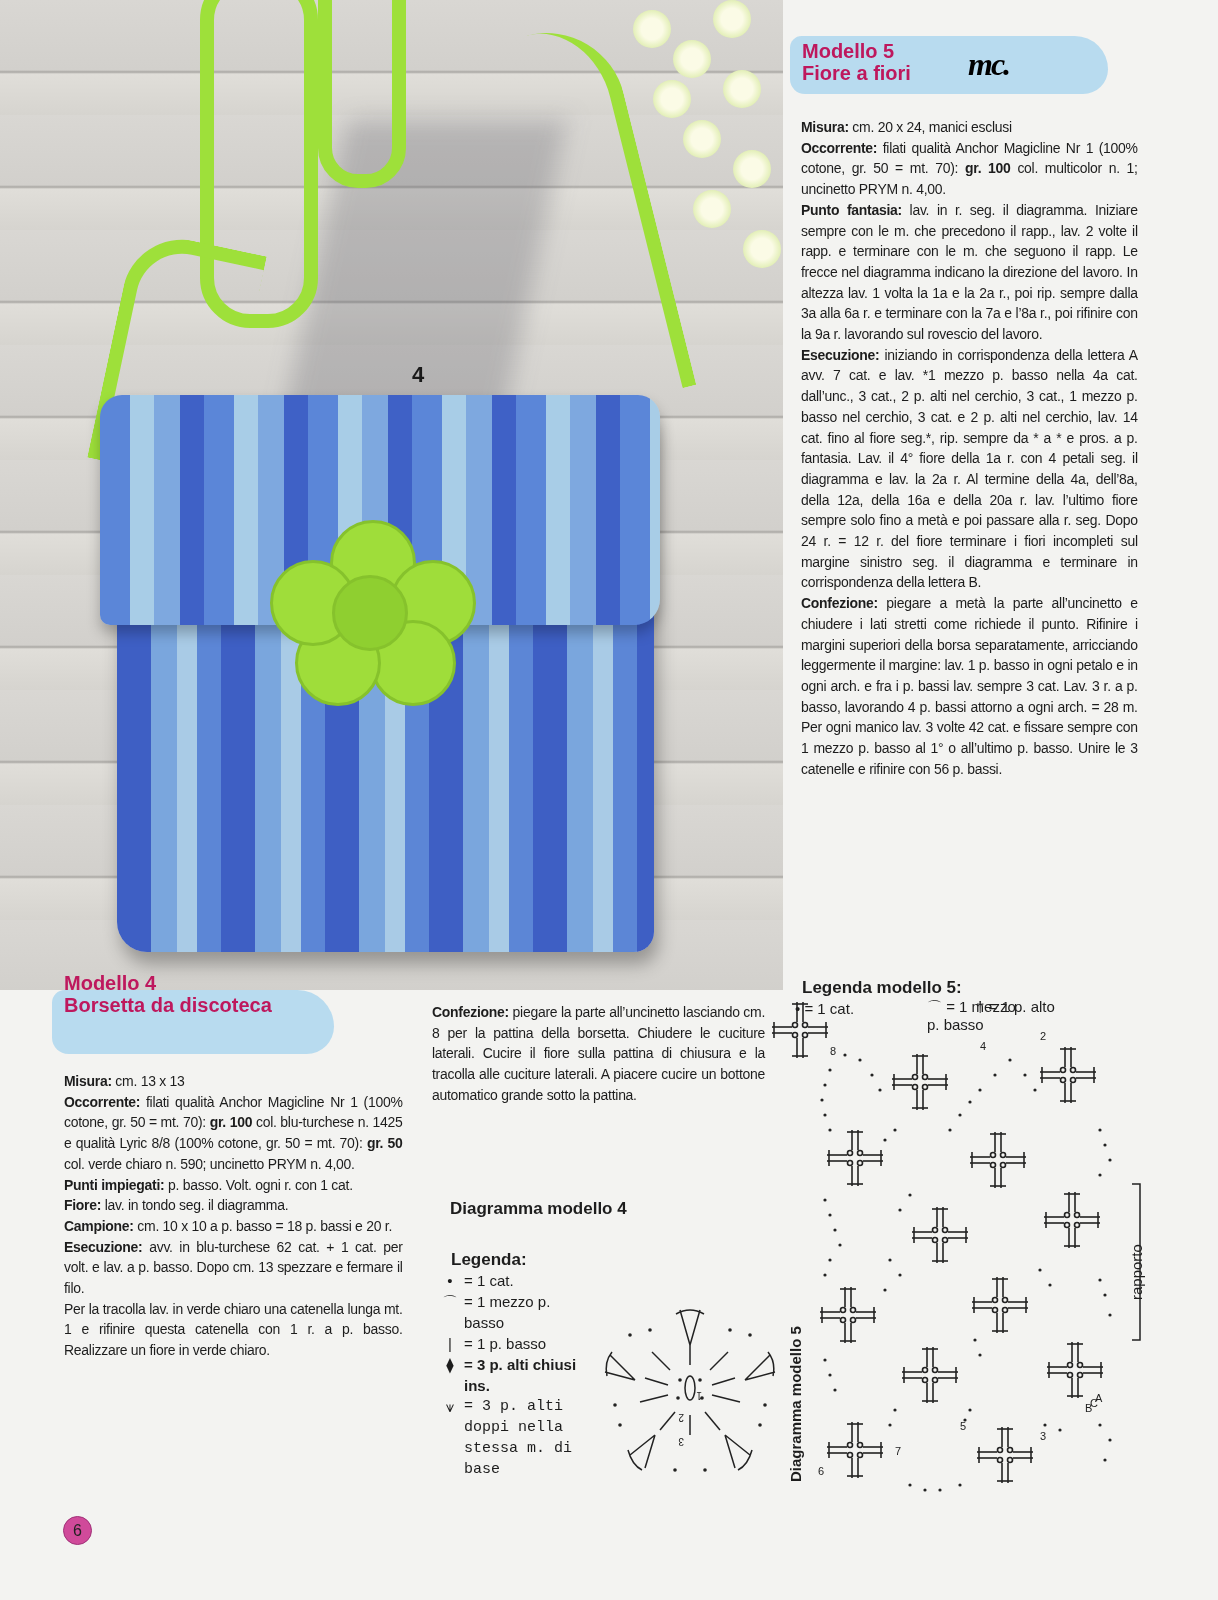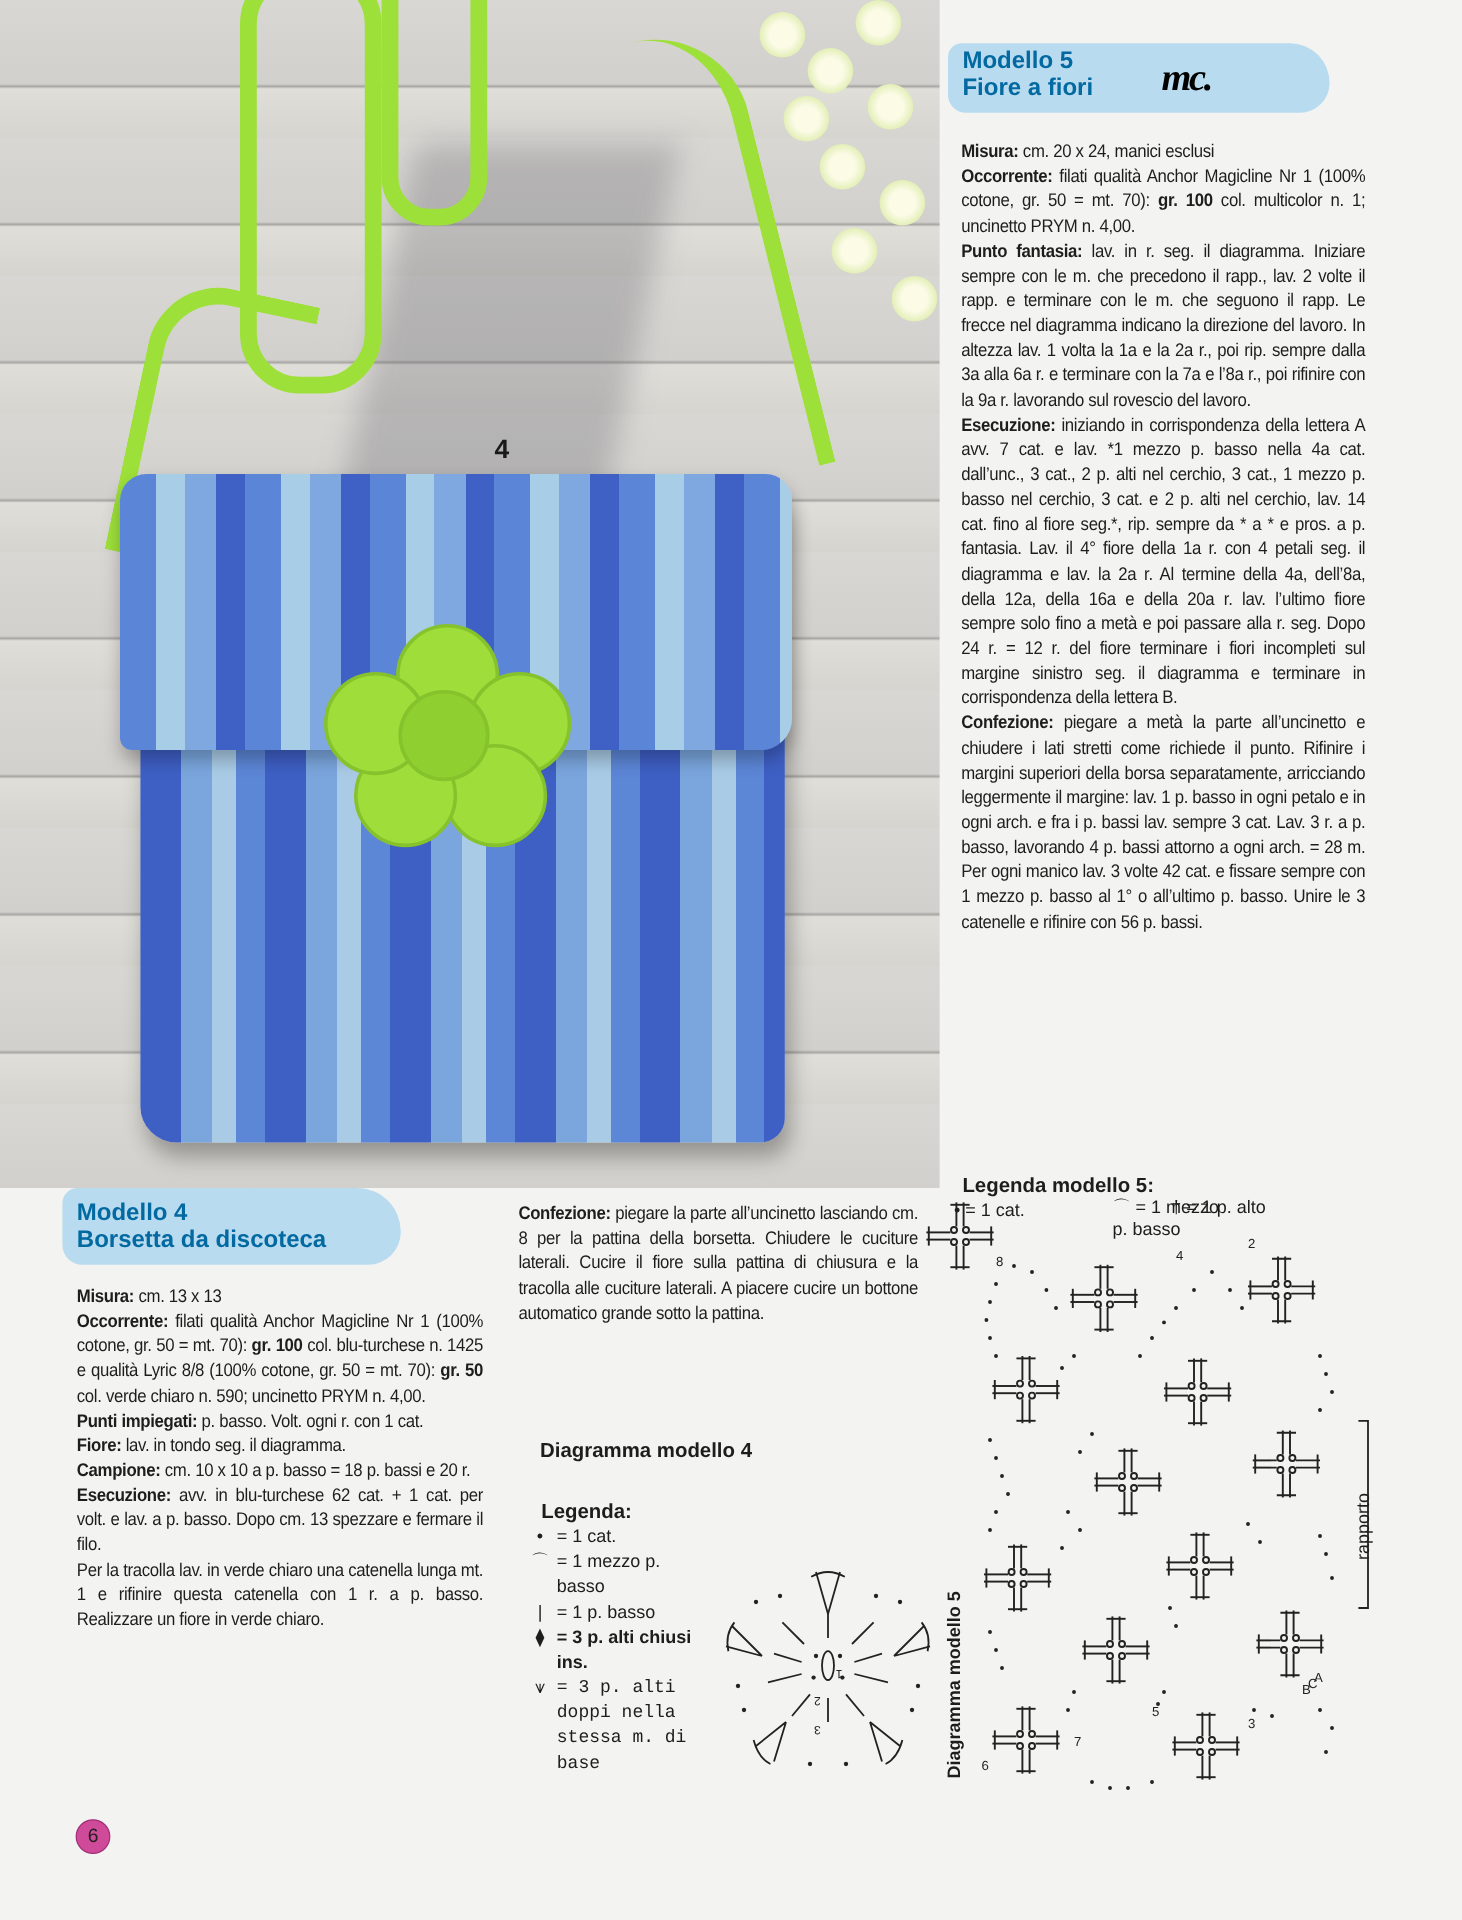--- a/index.html
+++ b/index.html
@@ -8,21 +8,21 @@
   .shadow{position:absolute;left:300px;top:120px;width:220px;height:440px;background:rgba(80,80,90,.25);transform:skewX(-12deg);filter:blur(12px);}
   .strap{position:absolute;border:14px solid #9ee03a;border-radius:60px;}
   .bag{position:absolute;left:117px;top:412px;width:537px;height:540px;border-radius:14px 14px 20px 30px;background:repeating-linear-gradient(90deg,#3e5fc4 0 34px,#7aa6dd 34px 60px,#a9cbe6 60px 80px,#5c86d6 80px 104px);box-shadow:4px 12px 18px rgba(0,0,0,.3);}
   .flap{position:absolute;left:100px;top:395px;width:560px;height:230px;border-radius:22px 22px 26px 10px;background:repeating-linear-gradient(90deg,#5b86d8 0 30px,#a8cde7 30px 54px,#7ea8df 54px 80px,#3f61c6 80px 104px);box-shadow:0 8px 14px rgba(0,0,0,.25);}
   .flower{position:absolute;left:270px;top:520px;width:200px;height:180px;}
   .petal{position:absolute;width:80px;height:80px;background:#9fdd3a;border-radius:50%;border:3px solid #86c22c;}
   .blossoms{position:absolute;right:0;top:0;width:170px;height:280px;}
   .blossom{position:absolute;width:38px;height:38px;border-radius:50%;background:radial-gradient(#fbfbe6 40%,#e3efb8 70%,#8fb84a 100%);}
   .photo-num{position:absolute;left:412px;top:362px;font:bold 22px "Liberation Sans",sans-serif;color:#1a1a1a;}
   .title-box{position:absolute;background:#b8dbef;border-radius:14px 40px 30px 18px;}
-  .title{color:#0369a1;font:bold 20px/22px "Liberation Sans",sans-serif;position:absolute;}
+  .title{color:#be185d;font:bold 20px/22px "Liberation Sans",sans-serif;position:absolute;}
   .signature{position:absolute;left:968px;top:46px;font:italic bold 32px "Liberation Serif",serif;color:#000000;letter-spacing:-2px;}
   .col{position:absolute;font-size:15.2px;line-height:20.7px;text-align:justify;font-family:"Liberation Sans",sans-serif;letter-spacing:-0.3px;transform:scaleX(.92);transform-origin:left top;}
   .col b{font-weight:bold;}
   .col p{margin:0;}
   h3{margin:13px;font:bold 17px "Liberation Sans",sans-serif;position:absolute;}
   .page-num{position:absolute;left:63px;top:1516px;width:27px;height:27px;border-radius:50%;background:#d04a9a;border:1px solid #a03078;color:#222;font:16px/27px "Liberation Sans",sans-serif;text-align:center;}
   .rot{position:absolute;transform:rotate(-90deg);transform-origin:left top;font:bold 15px "Liberation Sans",sans-serif;white-space:nowrap;}
   .rapporto{position:absolute;transform:rotate(-90deg);transform-origin:left top;font:15px "Liberation Sans",sans-serif;white-space:nowrap;}
   svg{position:absolute;overflow:visible;}
 </style>
@@ -189,21 +189,21 @@
     <text x="18" y="445">6</text>
     <text x="95" y="425">7</text>
     <text x="30" y="25">8</text>
     <text x="295" y="372">A</text>
     <text x="285" y="382">B</text>
     <text x="290" y="377">C</text>
   </g>
 </svg>
 
 <div class="title-box" style="left:52px;top:990px;width:282px;height:64px;"></div>
-<div class="title" style="left:64px;top:1000px;">
+<div class="title" style="left:64px;top:972px;">
   <div>Modello 4</div>
   <div>Borsetta da discoteca</div>
 </div>
 
 <div class="col" style="left:64px;top:1071px;width:368px;">
   <p><b>Misura:</b><span> cm. 13 x 13</span></p>
   <p><b>Occorrente:</b><span> filati qualità Anchor Magicline Nr 1 (100% cotone, gr. 50 = mt. 70): </span><b>gr. 100</b><span> col. blu-turchese n. 1425 e qualità Lyric 8/8 (100% cotone, gr. 50 = mt. 70): </span><b>gr. 50</b><span> col. verde chiaro n. 590; uncinetto PRYM n. 4,00.</span></p>
   <p><b>Punti impiegati:</b><span> p. basso. Volt. ogni r. con 1 cat.</span></p>
   <p><b>Fiore:</b><span> lav. in tondo seg. il diagramma.</span></p>
   <p><b>Campione:</b><span> cm. 10 x 10 a p. basso = 18 p. bassi e 20 r.</span></p>

